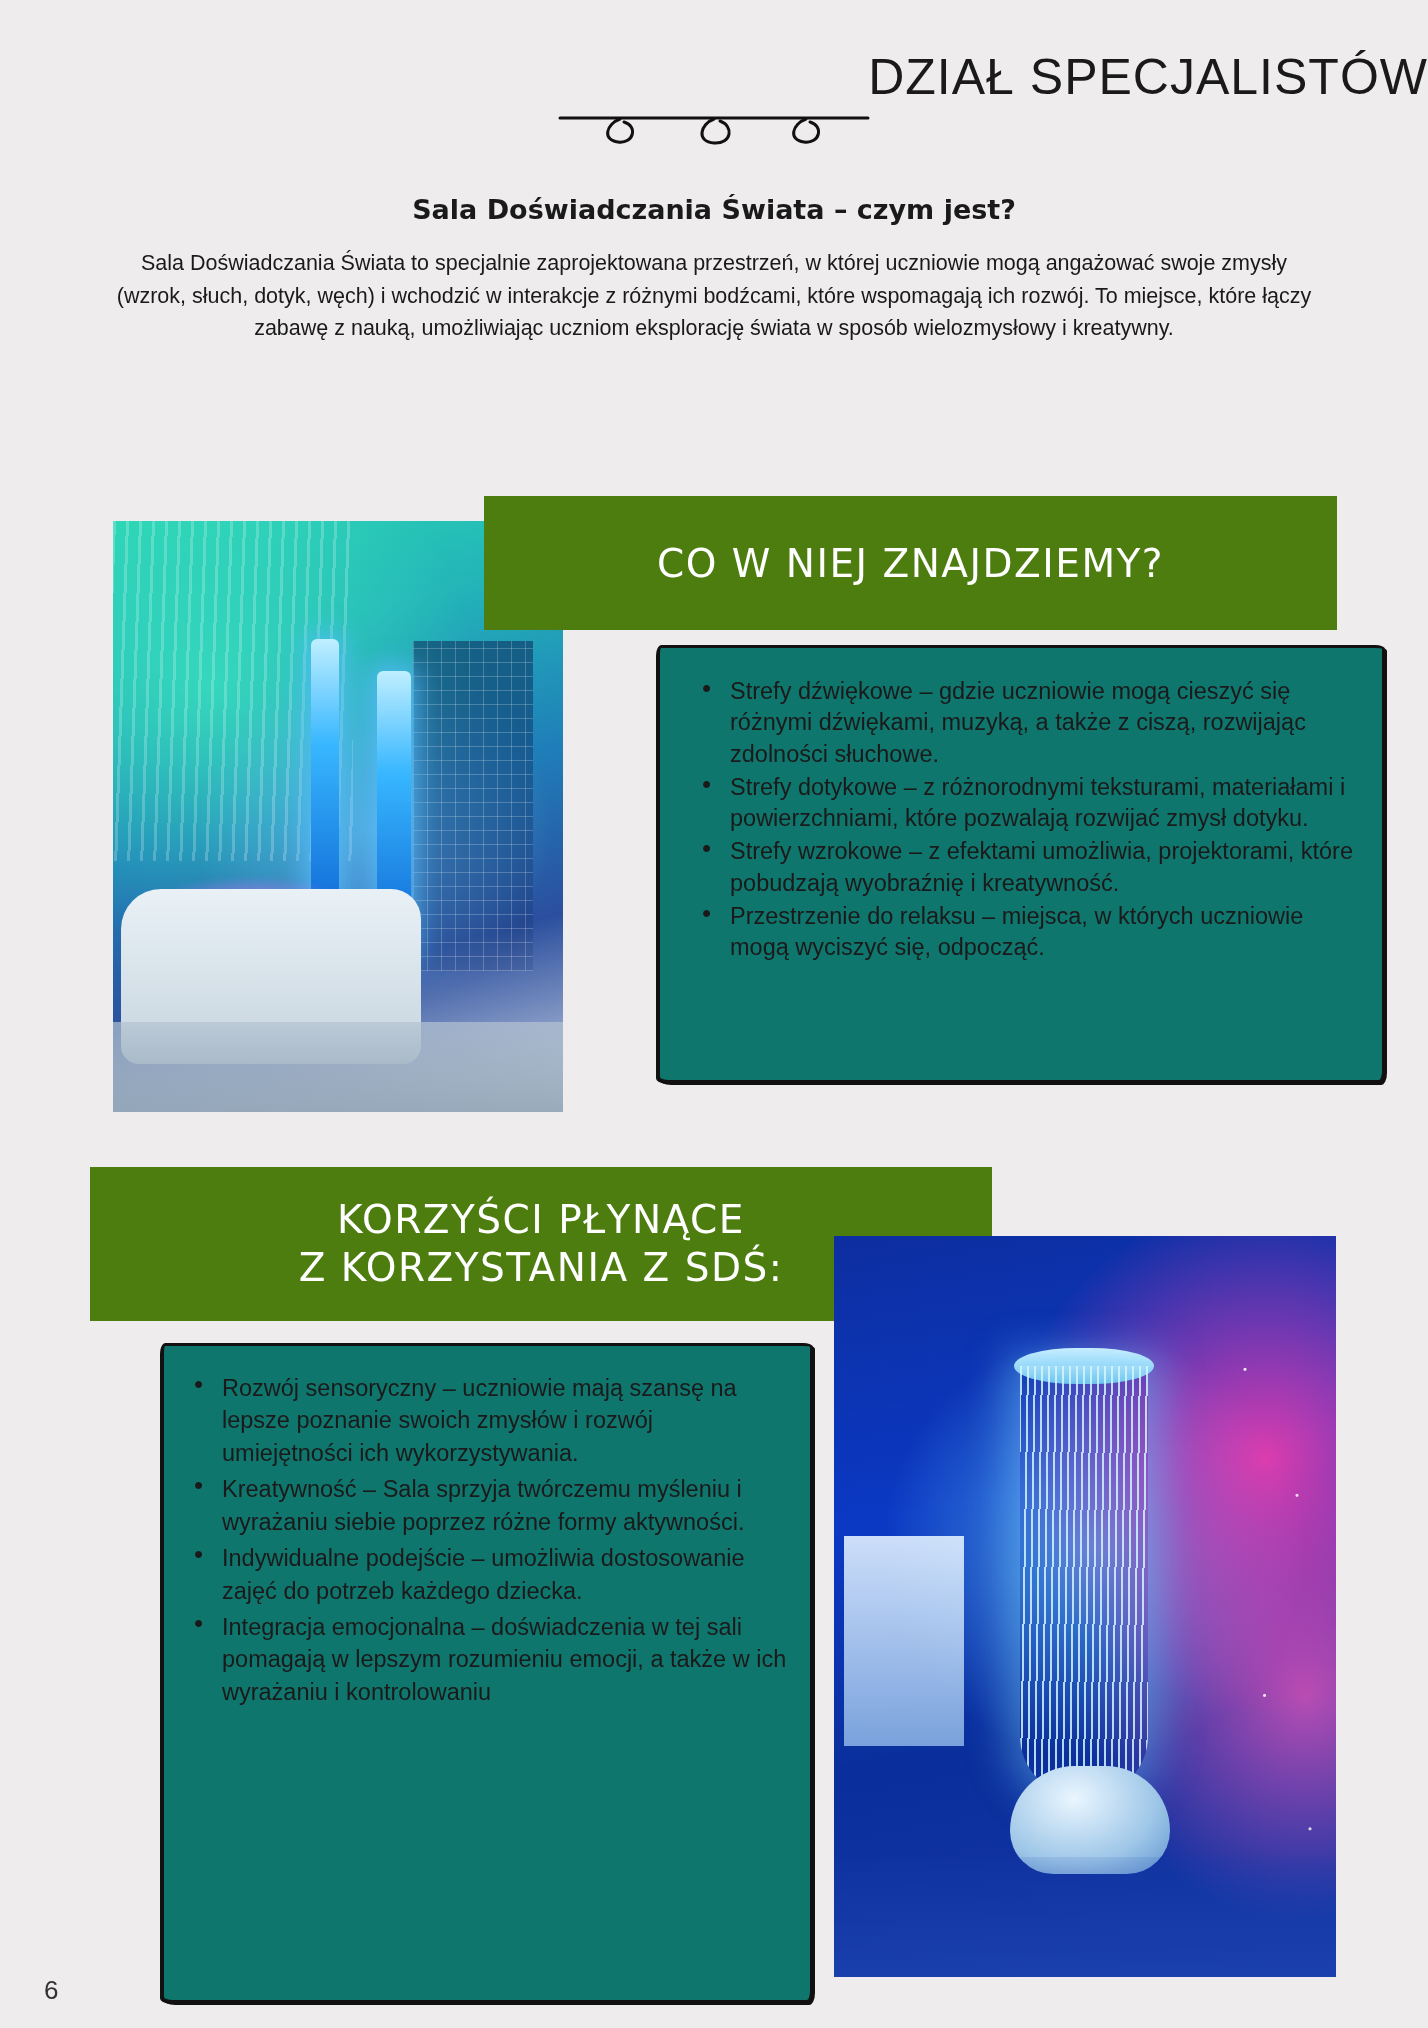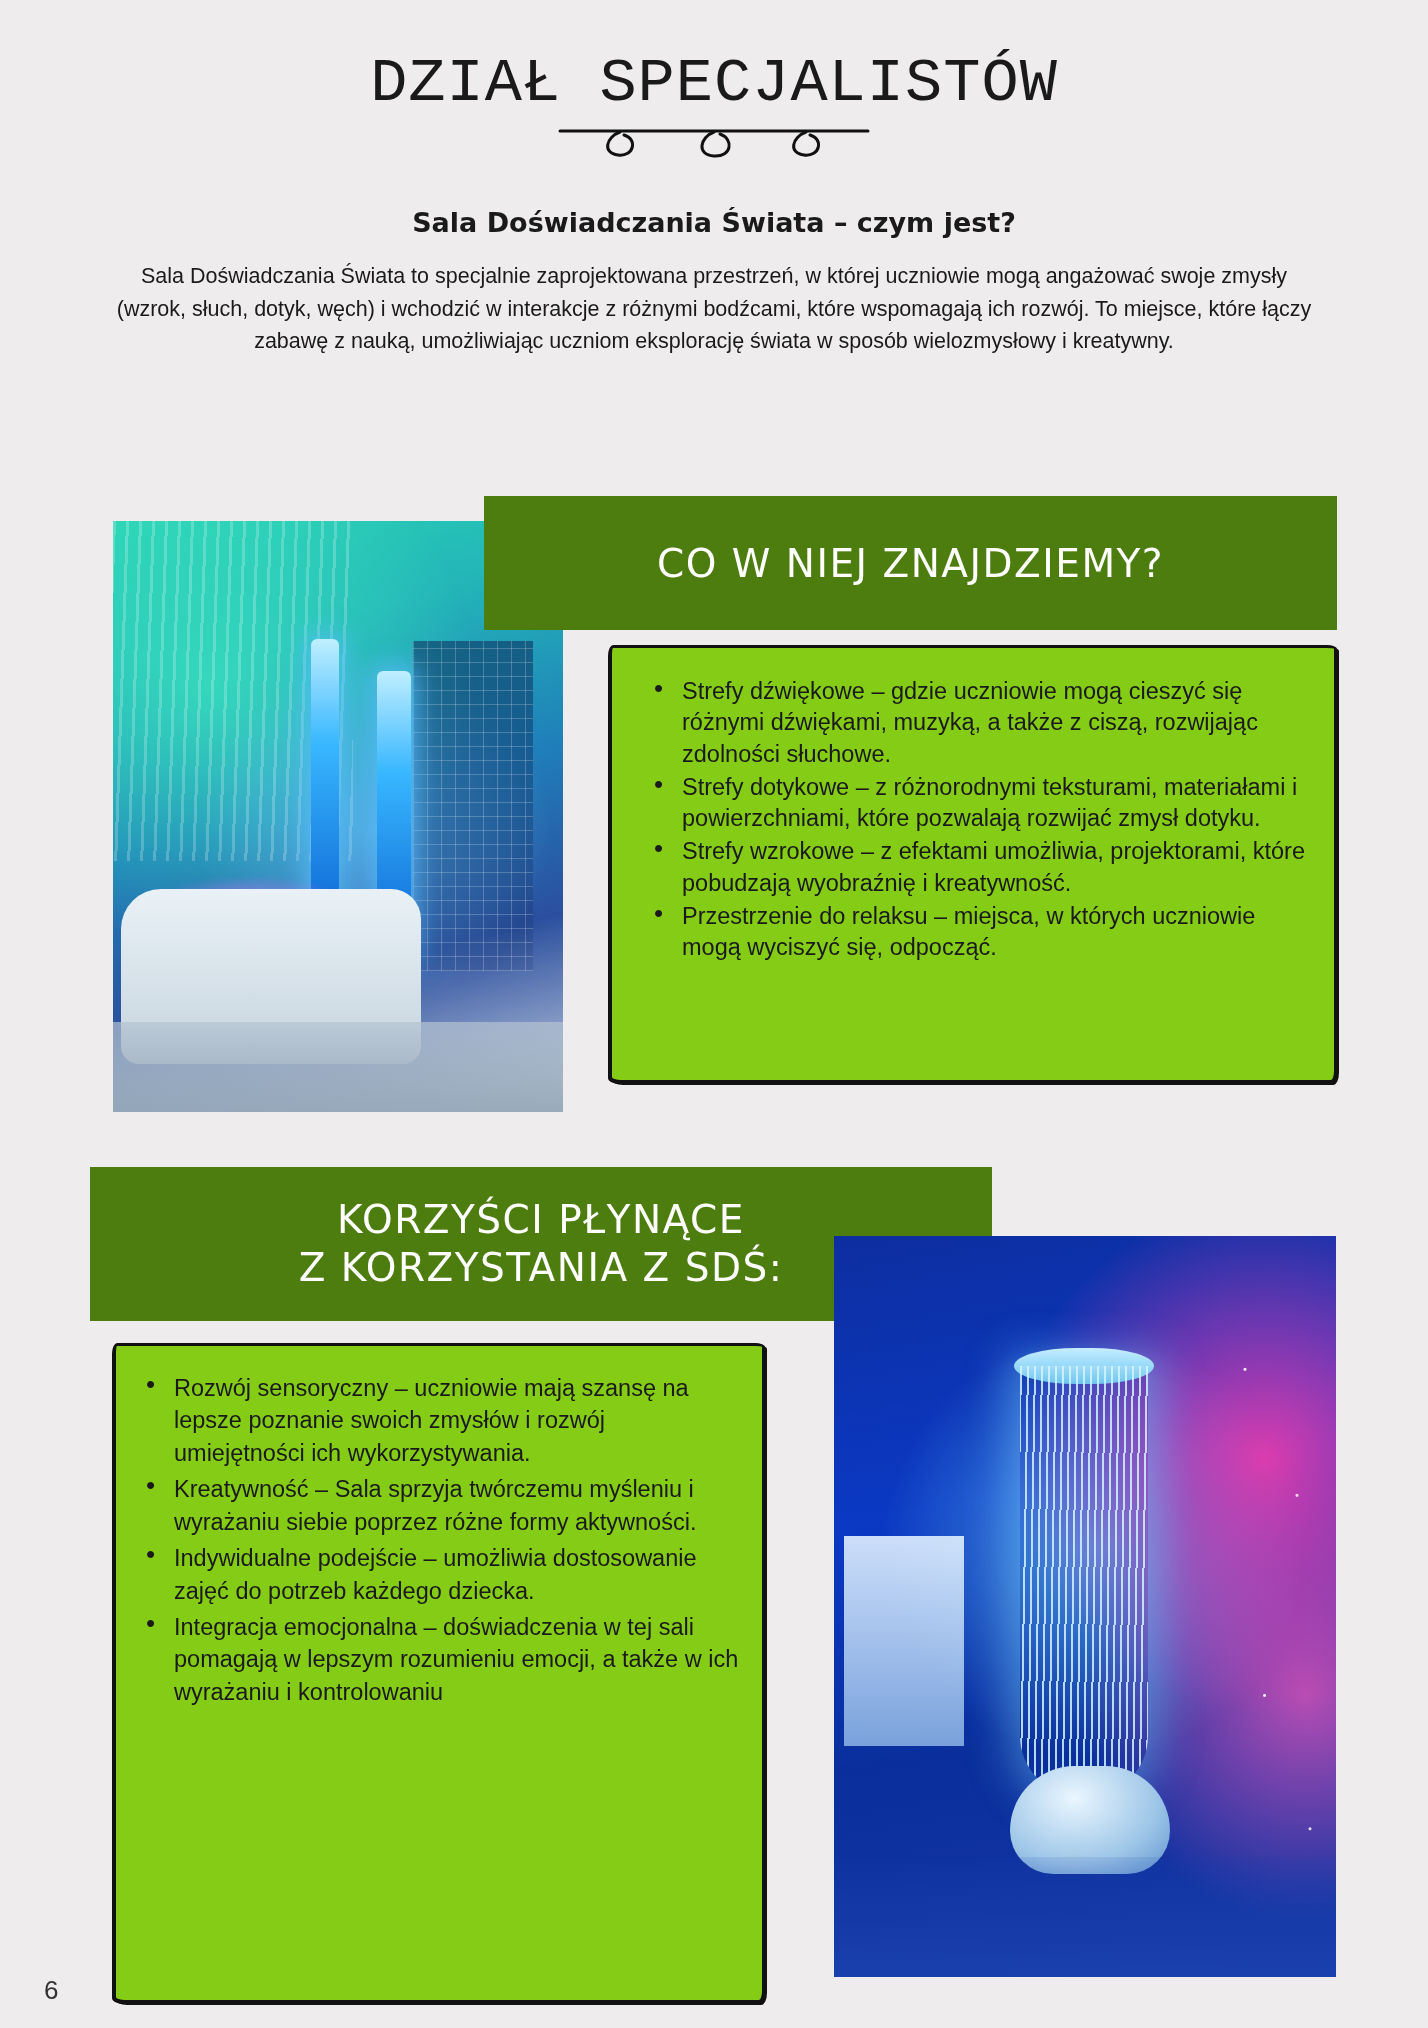--- a/index.html
+++ b/index.html
@@ -12,26 +12,26 @@
     height: 2028px;
     background: #eeecec;
     font-family: "Liberation Sans", sans-serif;
     color: #1a1a1a;
     position: relative;
     overflow: hidden;
   }
 
   
   .page-title {
-    text-align: center;
-    font-size: 62px;
+    text-align: right;
+    font-size: 50px;
     letter-spacing: 1px;
     font-weight: 400;
     margin: 48px 0 0 0;
-    font-family: Liberation Mono, monospace;
+    font-family: Liberation Sans, sans-serif;
   }
   .title-flourish {
     display: block;
     margin: 4px auto 0 auto;
     width: 320px;
     height: 40px;
   }
 
   .subtitle {
     text-align: center;
@@ -171,24 +171,25 @@
       radial-gradient(circle at 80% 80%, rgba(255,255,255,0.8) 0 1px, transparent 2px);
   }
   #photo-2 .floor2 {
     position: absolute; left: 0; bottom: 0; width: 100%; height: 120px;
     background: linear-gradient(180deg, rgba(20,60,170,0.1), rgba(30,70,180,0.65));
   }
 
   
   .sketch-box {
     position: absolute;
-    background: #84cc16;
+    background: #0f766e;
     border: 3px solid #111;
     border-radius: 4px 10px 6px 12px / 10px 4px 12px 6px;
     box-shadow: 2px 2px 0 #111, -1px 1px 0 #111;
+    margin-left: 48px;
   }
   #box-1 {
     left: 609px;
     top: 645px;
     width: 728px;
     height: 438px;
     padding: 28px 26px 22px 30px;
   }
   #box-2 {
     left: 113px;

